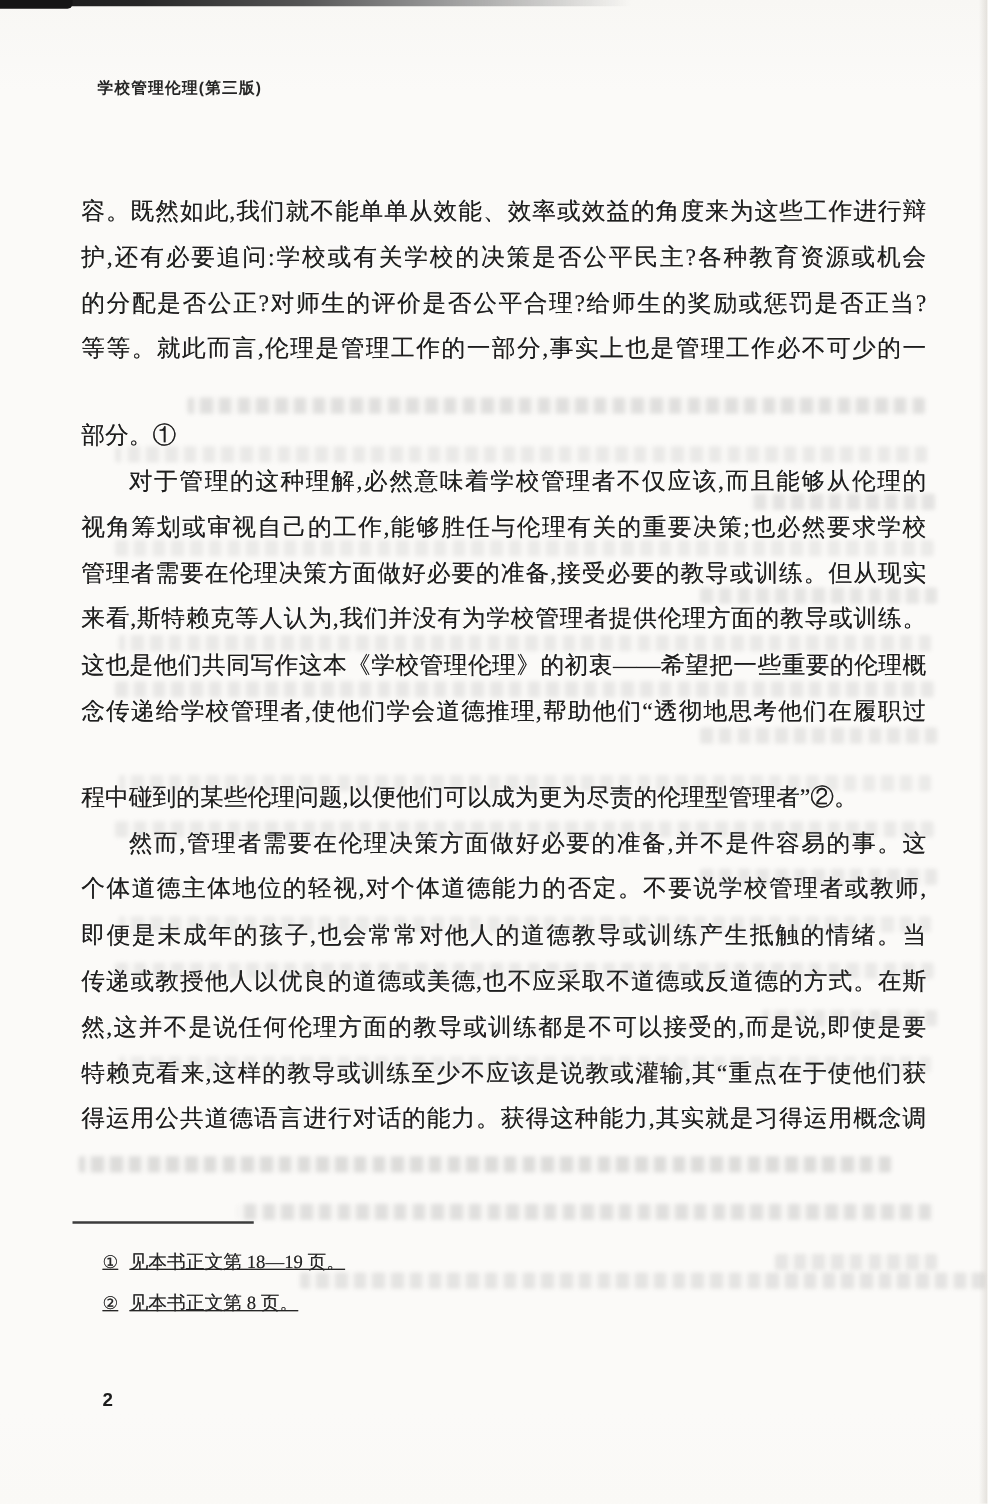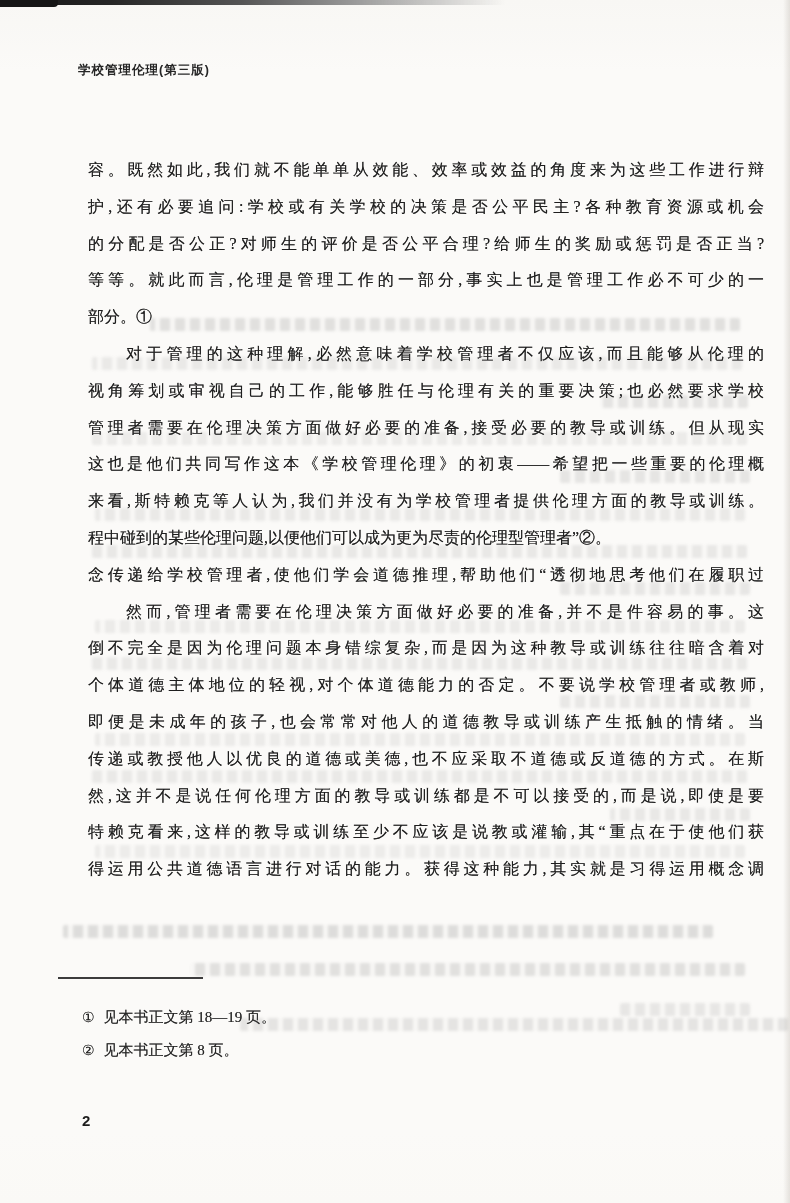--- a/index.html
+++ b/index.html
@@ -38,34 +38,34 @@
     position: absolute;
     left: 78px; top: 62px;
     font-family: "Liberation Sans", "DejaVu Sans", sans-serif;
     font-size: 12.5px;
     font-weight: bold;
     letter-spacing: 1px;
     color: #262626;
   }
   .body-text {
     position: absolute;
-    left: 88px; top: 152px;
+    left: 65px; top: 152px;
     width: 676px;
-    font-size: 16px;
+    font-size: 19px;
     color: #1e1e1e;
     text-shadow: 0 0 0.4px rgba(0,0,0,0.55);
   }
   .line {
     height: 36.8px;
     line-height: 36.8px;
     white-space: nowrap;
     text-align: justify;
     text-align-last: justify;
   }
-  .line.flush { text-align-last: left; }
+  .line.flush { text-align-last: left; margin-top: 32px; }
   .line.indent { text-indent: 38px; }
   
   .ghost {
     position: absolute;
     height: 13px;
     background: repeating-linear-gradient(90deg,
       rgba(105,105,105,0.45) 0 10px,
       rgba(105,105,105,0.05) 10px 15px);
     filter: blur(1.6px);
     border-radius: 2px;
@@ -80,22 +80,23 @@
   .footnotes {
     position: absolute;
     left: 82px; top: 994px;
     width: 640px;
     font-size: 15px;
     color: #262626;
     text-shadow: 0 0 0.3px rgba(0,0,0,0.5);
   }
   .footnote {
     height: 33px;
-    line-height: 46px;
+    line-height: 32px;
     white-space: nowrap;
+    text-decoration: underline;
   }
   .footnote .fn-marker {
     font-size: 14px;
     margin-right: 9px;
   }
   .page-number {
     position: absolute;
     left: 82px; top: 1112px;
     font-family: "Liberation Sans", "DejaVu Sans", sans-serif;
     font-size: 15px;
@@ -116,26 +117,25 @@
 
   <div class="body-text">
       <div class="line">容。既然如此,我们就不能单单从效能、效率或效益的角度来为这些工作进行辩</div>
       <div class="line">护,还有必要追问:学校或有关学校的决策是否公平民主?各种教育资源或机会</div>
       <div class="line">的分配是否公正?对师生的评价是否公平合理?给师生的奖励或惩罚是否正当?</div>
       <div class="line">等等。就此而言,伦理是管理工作的一部分,事实上也是管理工作必不可少的一</div>
       <div class="line flush">部分。①</div>
       <div class="line indent">对于管理的这种理解,必然意味着学校管理者不仅应该,而且能够从伦理的</div>
       <div class="line">视角筹划或审视自己的工作,能够胜任与伦理有关的重要决策;也必然要求学校</div>
       <div class="line">管理者需要在伦理决策方面做好必要的准备,接受必要的教导或训练。但从现实</div>
+      <div class="line">来看,斯特赖克等人认为,我们并没有为学校管理者提供伦理方面的教导或训练。</div>
       <div class="line">这也是他们共同写作这本《学校管理伦理》的初衷——希望把一些重要的伦理概</div>
-      <div class="line">来看,斯特赖克等人认为,我们并没有为学校管理者提供伦理方面的教导或训练。</div>
+      <div class="line">念传递给学校管理者,使他们学会道德推理,帮助他们“透彻地思考他们在履职过</div>
       <div class="line flush">程中碰到的某些伦理问题,以便他们可以成为更为尽责的伦理型管理者”②。</div>
-      <div class="line">念传递给学校管理者,使他们学会道德推理,帮助他们“透彻地思考他们在履职过</div>
       <div class="line indent">然而,管理者需要在伦理决策方面做好必要的准备,并不是件容易的事。这</div>
-      <div class="line">倒不完全是因为伦理问题本身错综复杂,而是因为这种教导或训练往往暗含着对</div>
       <div class="line">个体道德主体地位的轻视,对个体道德能力的否定。不要说学校管理者或教师,</div>
       <div class="line">即便是未成年的孩子,也会常常对他人的道德教导或训练产生抵触的情绪。当</div>
       <div class="line">传递或教授他人以优良的道德或美德,也不应采取不道德或反道德的方式。在斯</div>
       <div class="line">然,这并不是说任何伦理方面的教导或训练都是不可以接受的,而是说,即使是要</div>
       <div class="line">特赖克看来,这样的教导或训练至少不应该是说教或灌输,其“重点在于使他们获</div>
       <div class="line">得运用公共道德语言进行对话的能力。获得这种能力,其实就是习得运用概念调</div>
     </div>
 
   <div class="footnote-separator"></div>
 

